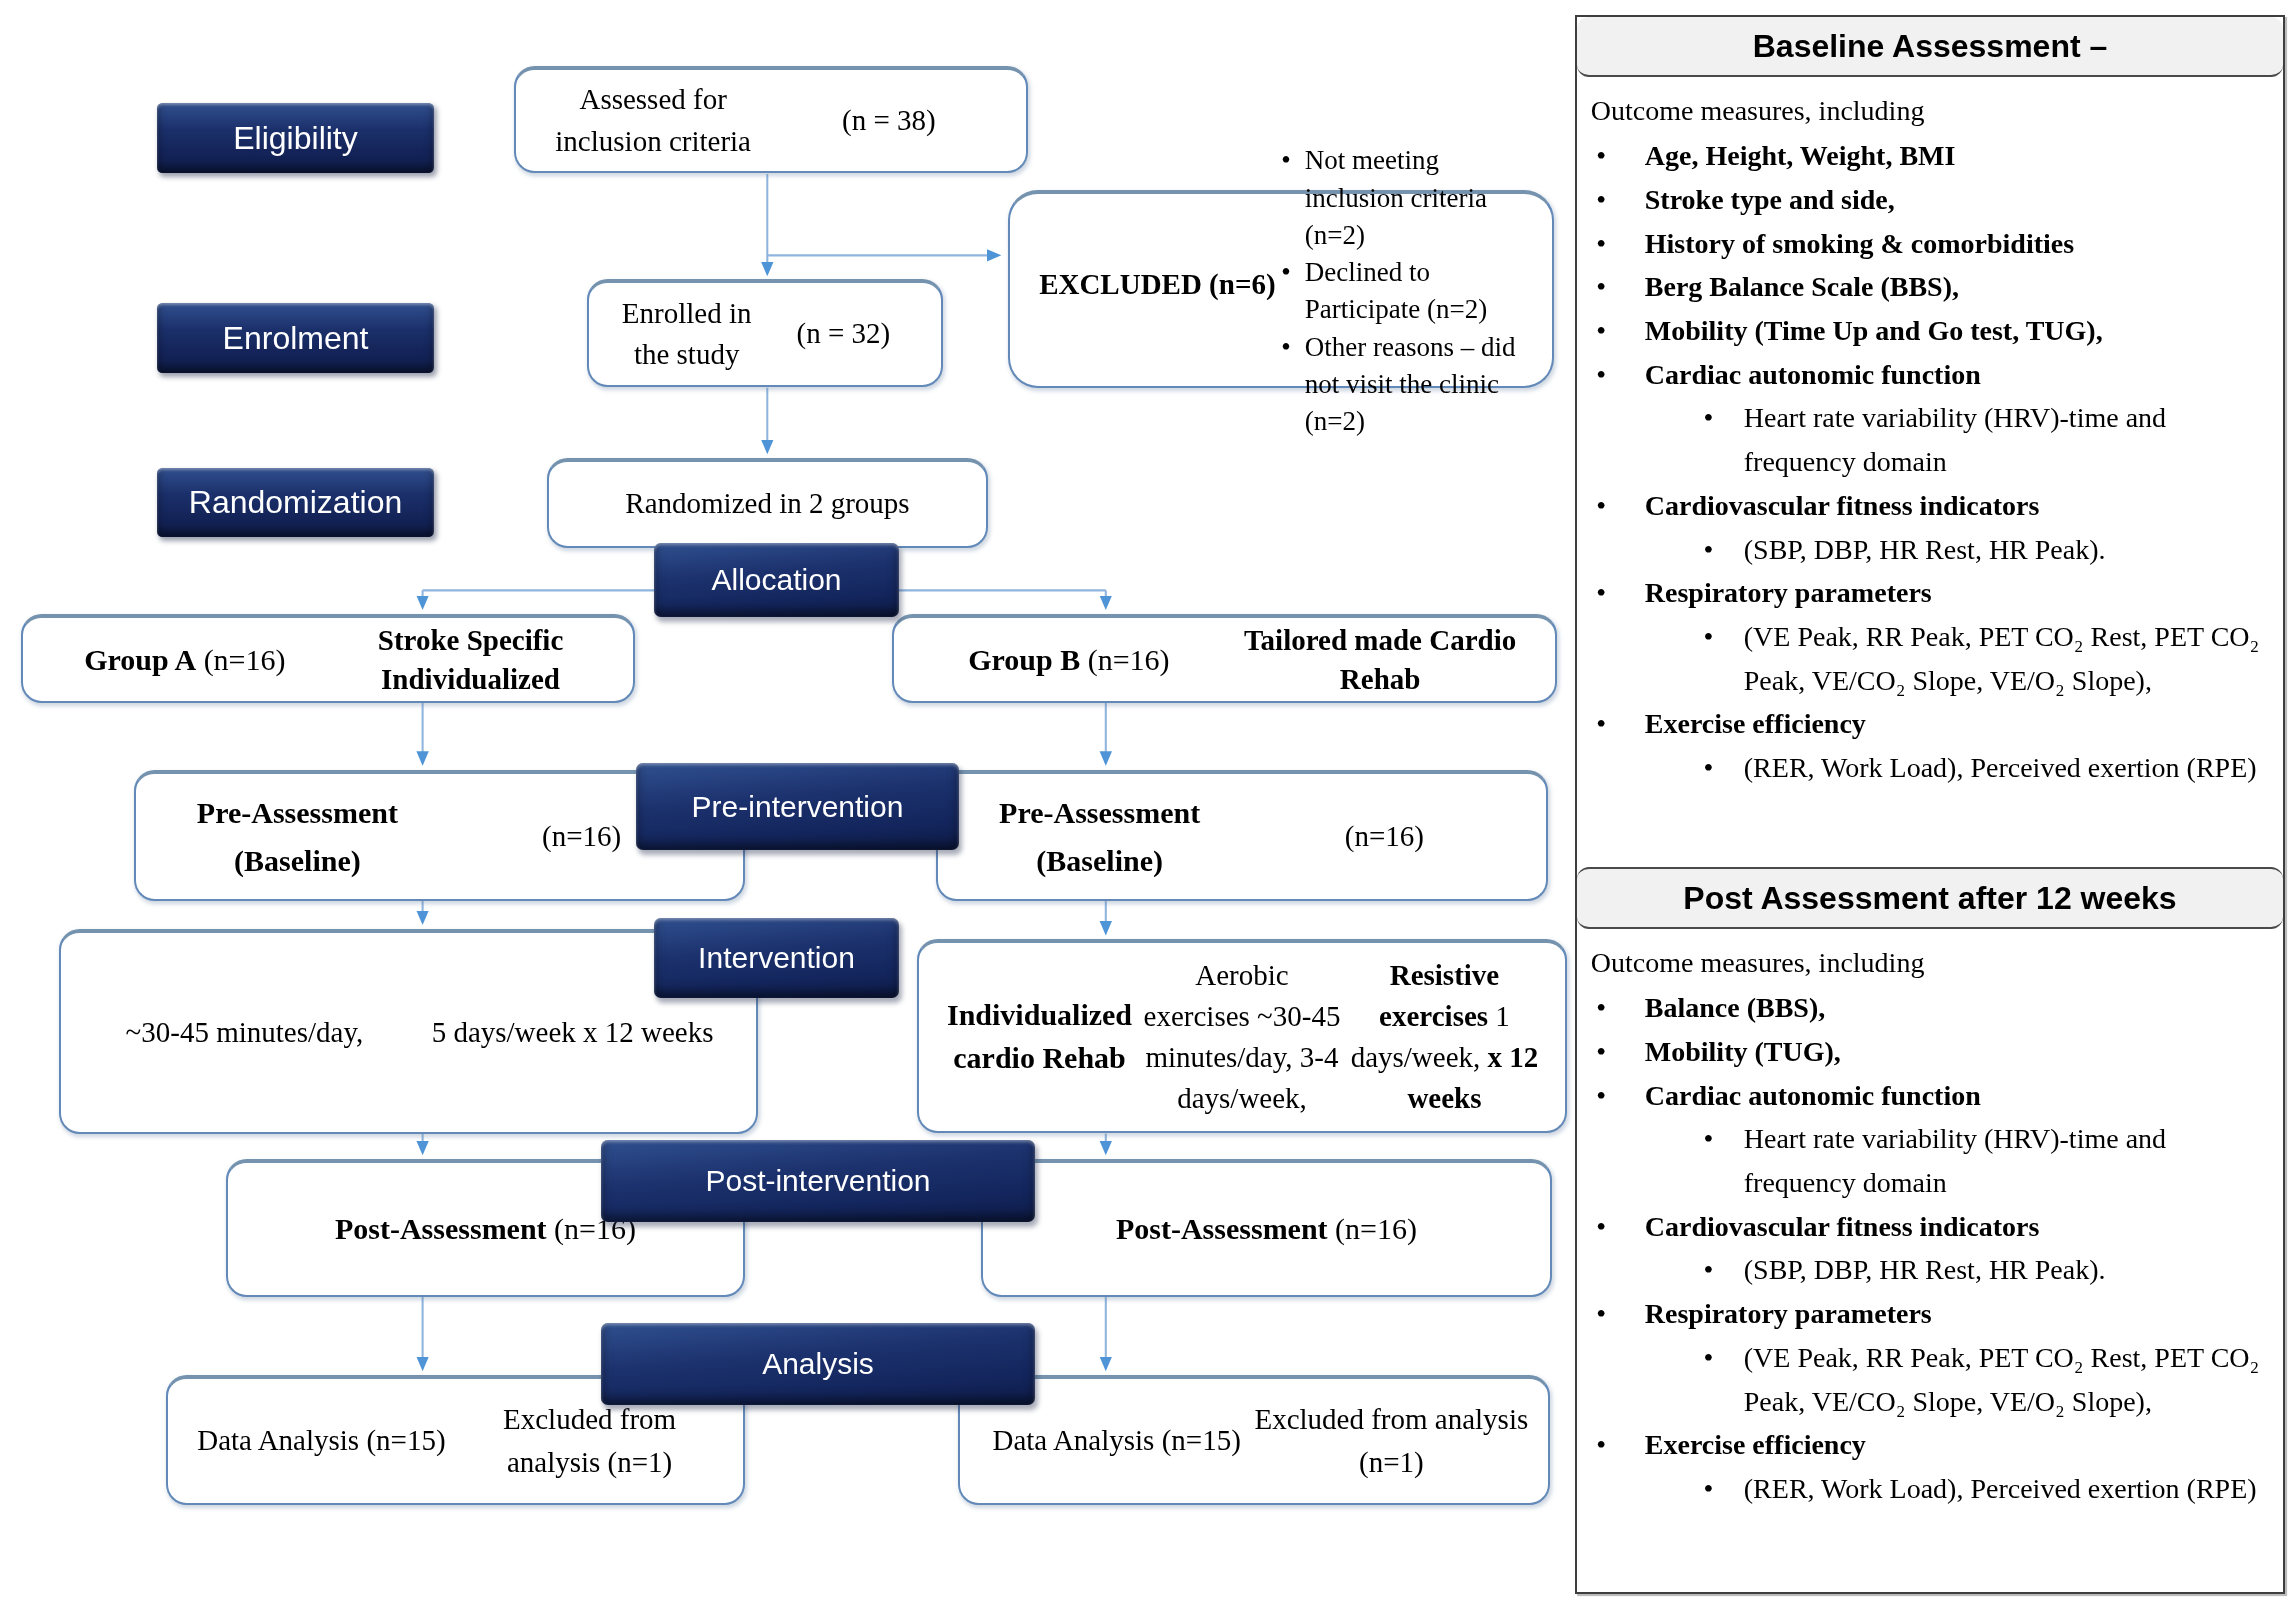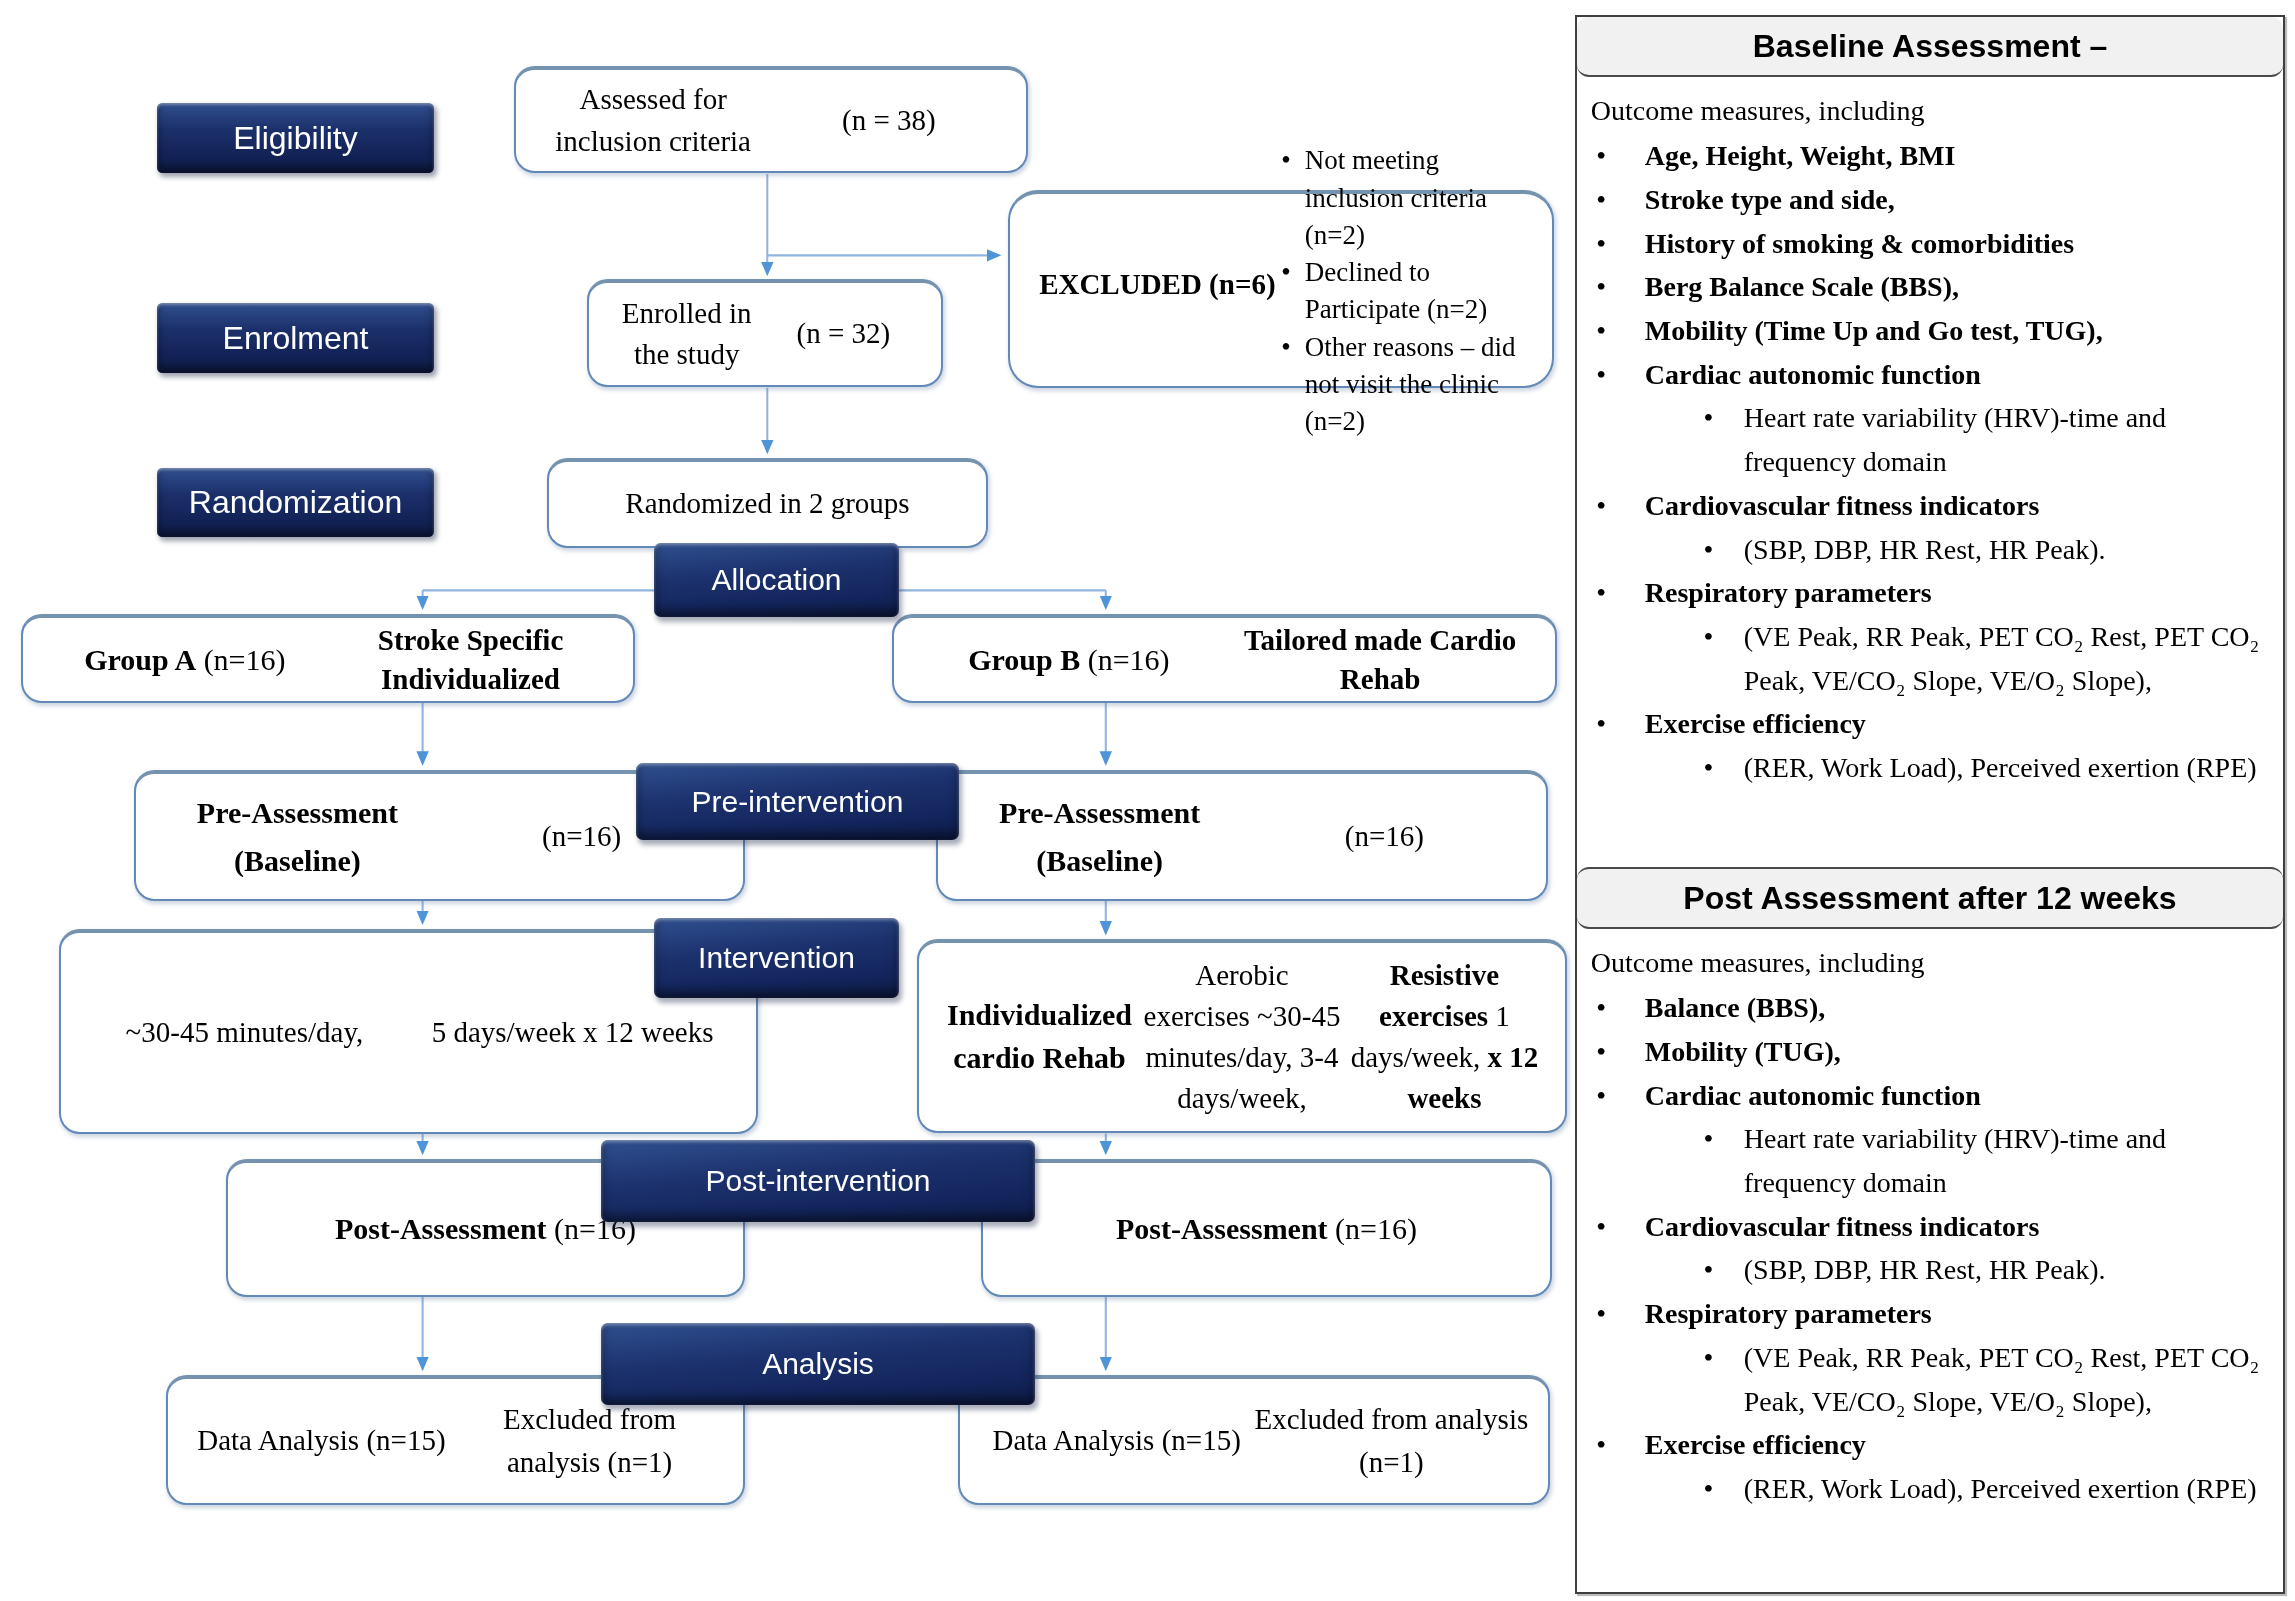--- a/index.html
+++ b/index.html
@@ -174,21 +174,21 @@
   </div>
 
   <div class="fbox" style="left:958px;top:1375px;width:592px;height:130px;line-height:1.5">
     <div class="ln">Data Analysis (n=15)</div>
     <div class="ln">Excluded from analysis (n=1)</div>
   </div>
 
   <div class="badge" style="left:654px;top:543px;width:245px;height:74px">
     <span>Allocation</span>
   </div>
-  <div class="badge" style="left:636px;top:763px;width:323px;height:77px">
+  <div class="badge" style="left:636px;top:763px;width:323px;height:87px">
     <span>Pre-intervention</span>
   </div>
   <div class="badge" style="left:654px;top:918px;width:245px;height:80px">
     <span>Intervention</span>
   </div>
   <div class="badge" style="left:601px;top:1140px;width:434px;height:82px">
     <span>Post-intervention</span>
   </div>
   <div class="badge" style="left:601px;top:1323px;width:434px;height:82px">
     <span>Analysis</span>

